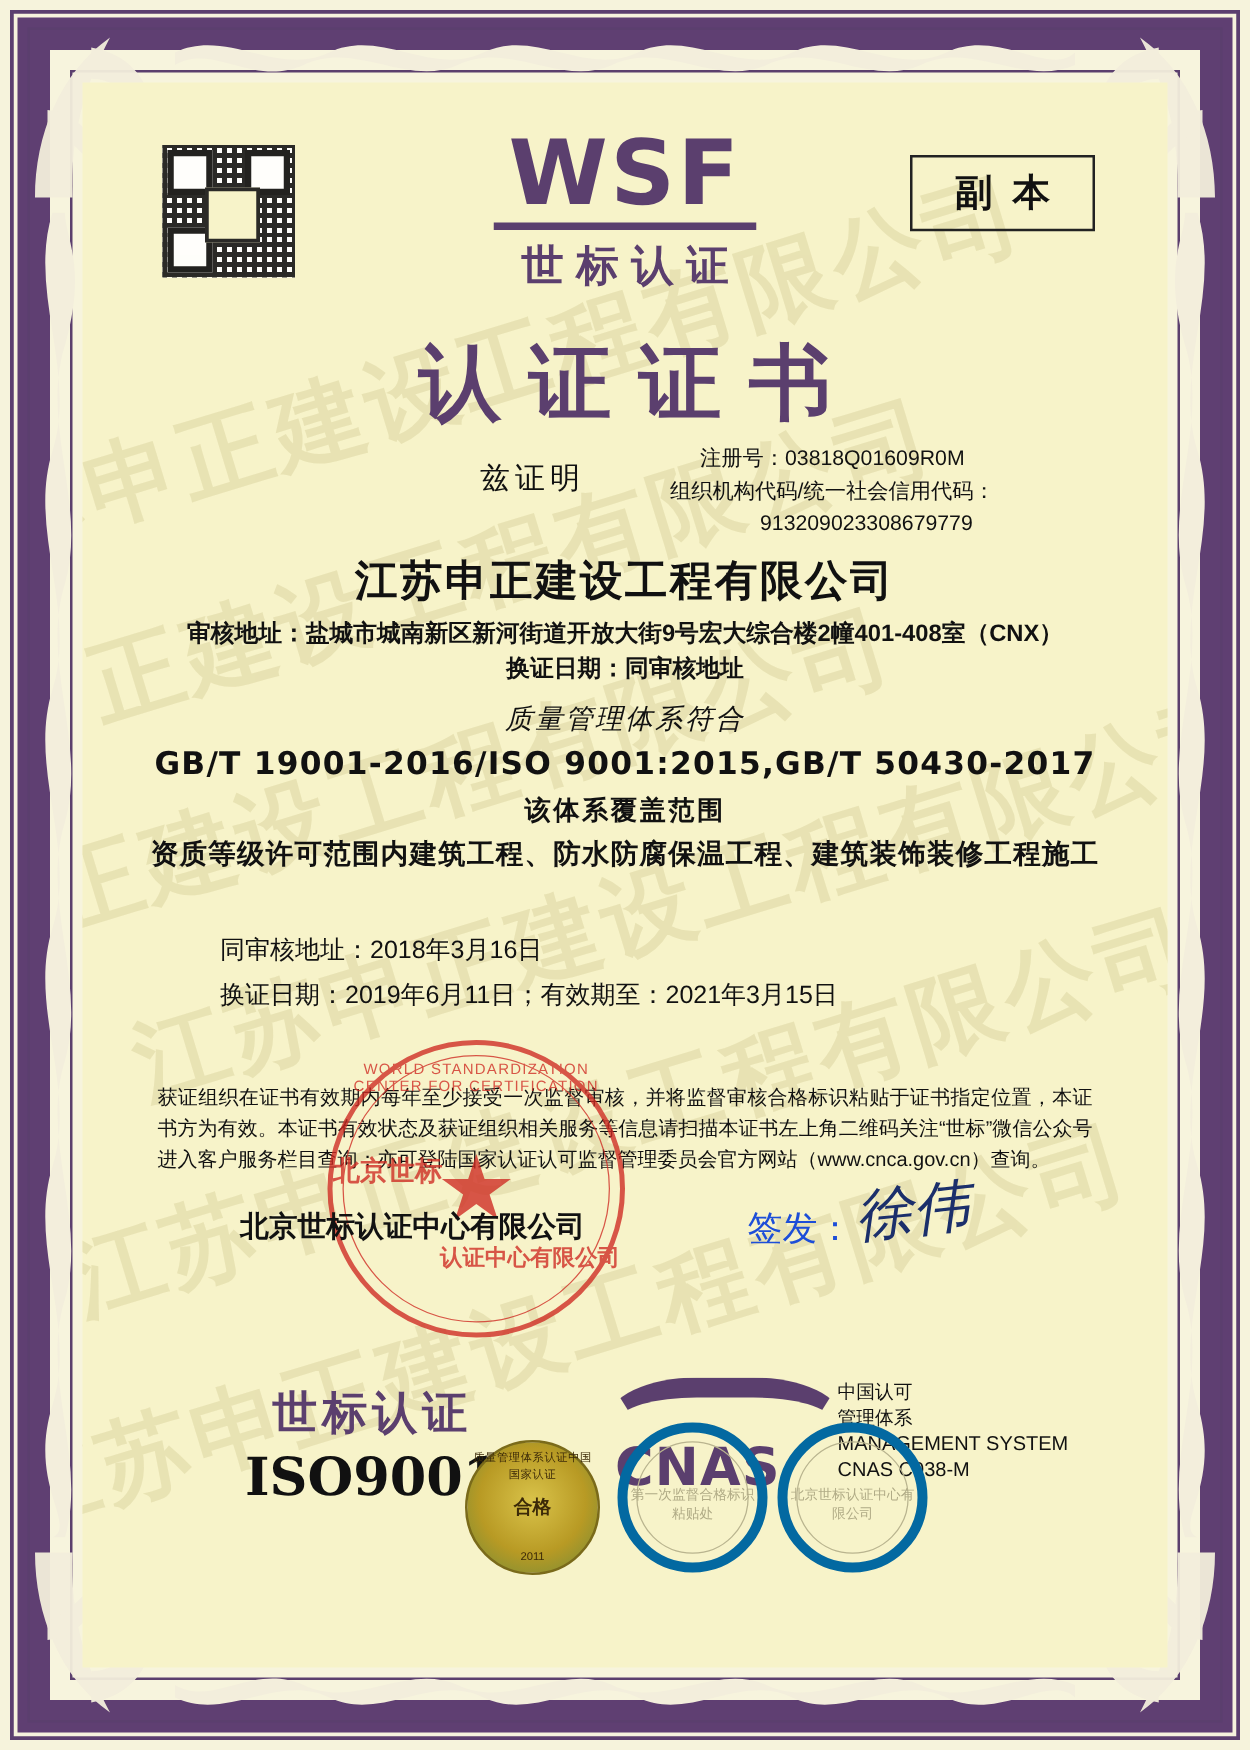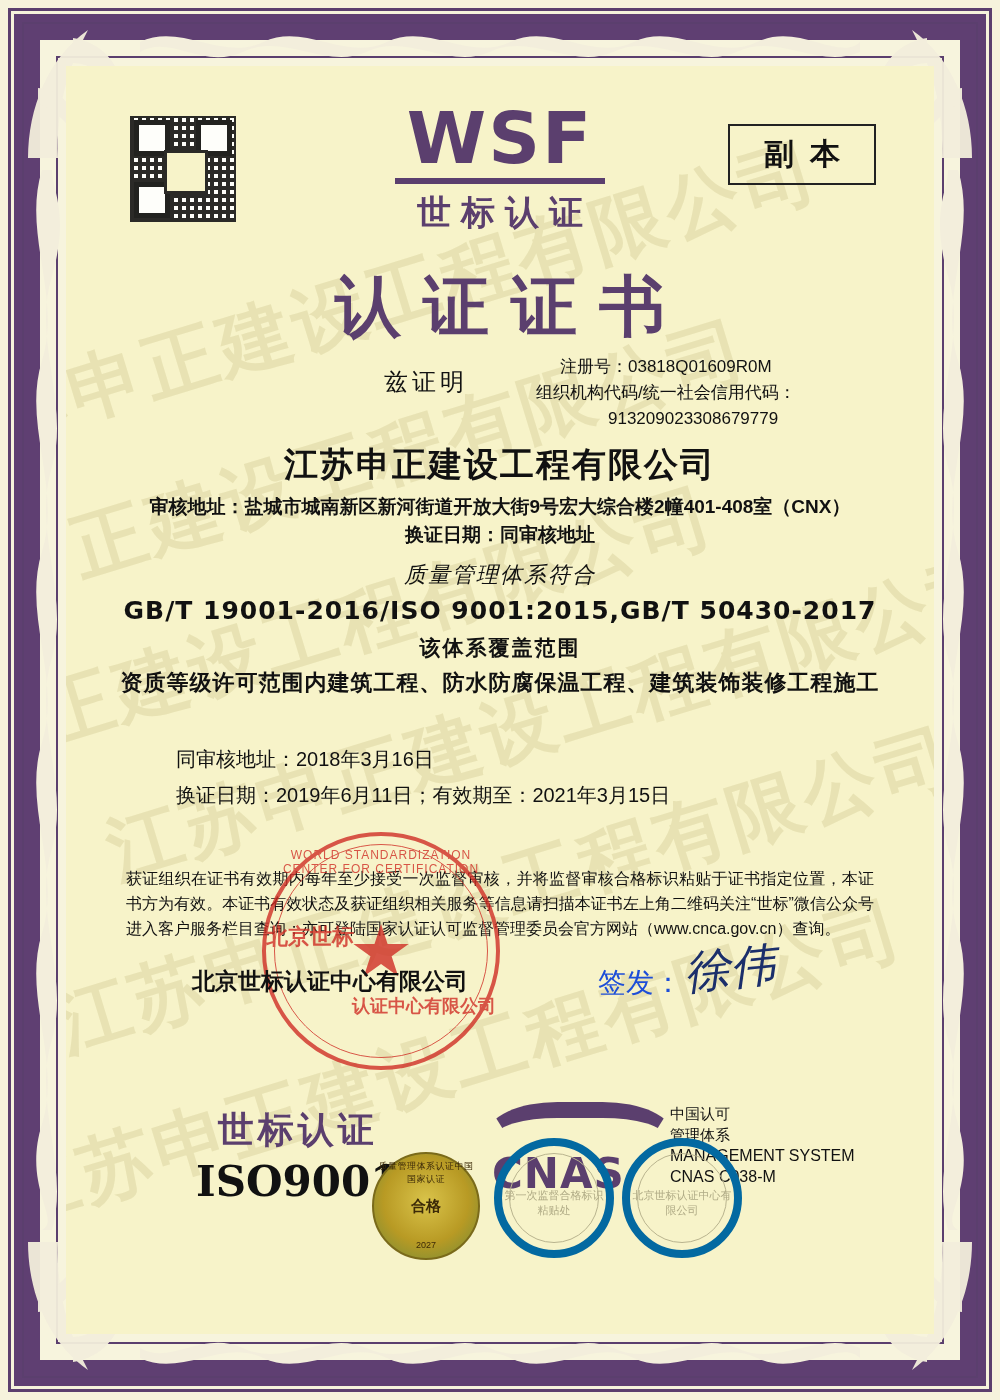--- a/index.html
+++ b/index.html
@@ -445,21 +445,21 @@
         <div>中国认可</div>
         <div>管理体系</div>
         <div class="big">MANAGEMENT SYSTEM</div>
         <div class="big">CNAS C038-M</div>
       </div>
     </div>
 
     <div class="stamp stamp-gold">
       <div class="top-t">质量管理体系认证中国国家认证</div>
       <div class="inner">合格</div>
-      <div class="bot-t">2027</div>
+      <div class="bot-t">2011</div>
     </div>
     <div class="stamp stamp-faint sf1">
       <div class="ring"></div>
       <div class="txt">第一次监督合格标识粘贴处</div>
     </div>
     <div class="stamp stamp-faint sf2">
       <div class="ring"></div>
       <div class="txt">北京世标认证中心有限公司</div>
     </div>
 

